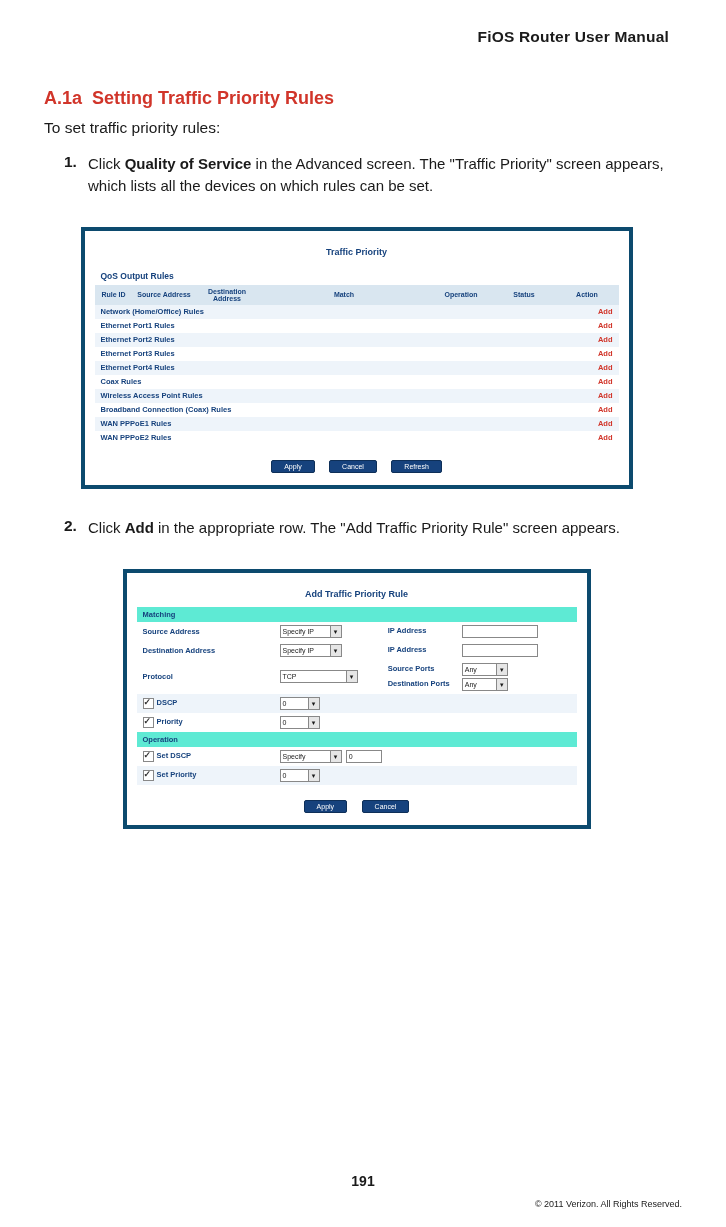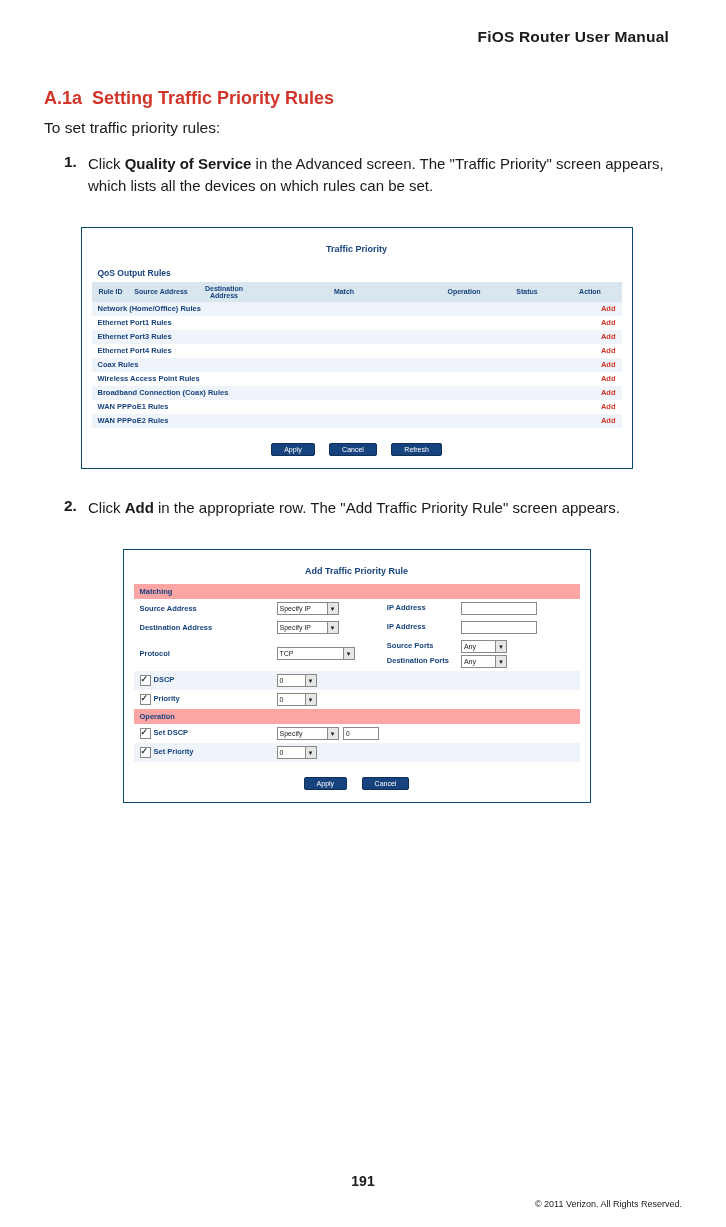--- a/index.html
+++ b/index.html
@@ -48,21 +48,21 @@
   }
   .step-content {
     font-size: 15px;
     line-height: 1.45;
     flex: 1;
   }
   .step-content b { font-weight: 700; }
 
   
   .shot-frame {
-    border: 1px solid #0c4a6e;
+    border: 4px solid #0c4a6e;
     margin: 30px auto 28px auto;
     padding: 10px 10px 12px 10px;
     box-sizing: border-box;
     position: relative;
   }
   .shot-frame.frame-a { width: 552px; }
   .shot-frame.frame-b { width: 468px; }
 
   .panel-title {
     text-align: center;
@@ -128,21 +128,21 @@
     border-collapse: collapse;
     font-size: 7.5px;
   }
   .rule-tbl td {
     padding: 3px 6px;
     vertical-align: middle;
   }
   .rule-tbl tr.light td { background: #ffffff; }
   .rule-tbl tr.shade td { background: #eef4fa; }
   .rule-tbl tr.section td {
-    background: #fca5a5;
+    background: #5eead4;
     color: #16427d;
     font-weight: 700;
     font-size: 7.5px;
   }
   .rule-tbl .label {
     color: #16427d;
     font-weight: 700;
     font-size: 7.5px;
     width: 125px;
   }
@@ -240,20 +240,24 @@
       <tbody>
         <tr>
             <td colspan="6">Network (Home/Office) Rules</td>
             <td class="action">Add</td>
           </tr>
         <tr>
             <td colspan="6">Ethernet Port1 Rules</td>
             <td class="action">Add</td>
           </tr>
         <tr>
+            <td colspan="6">Ethernet Port2 Rules</td>
+            <td class="action">Add</td>
+          </tr>
+        <tr>
             <td colspan="6">Ethernet Port3 Rules</td>
             <td class="action">Add</td>
           </tr>
         <tr>
             <td colspan="6">Ethernet Port4 Rules</td>
             <td class="action">Add</td>
           </tr>
         <tr>
             <td colspan="6">Coax Rules</td>
             <td class="action">Add</td>

